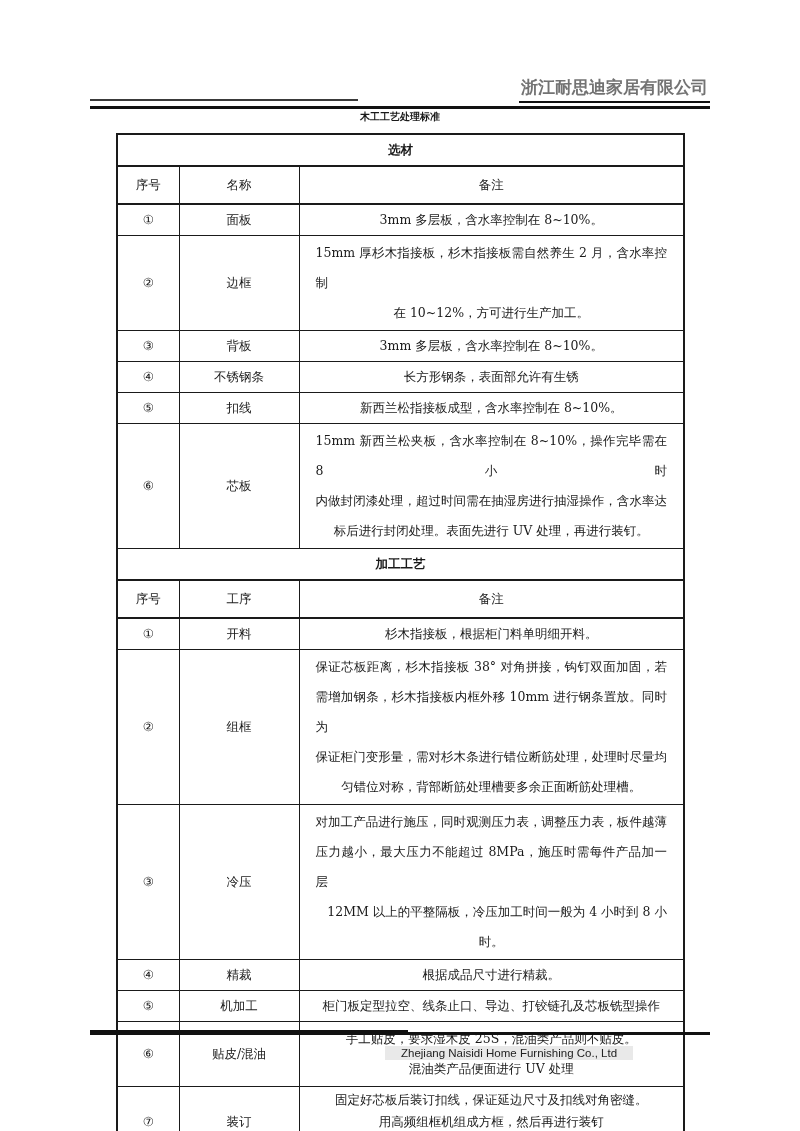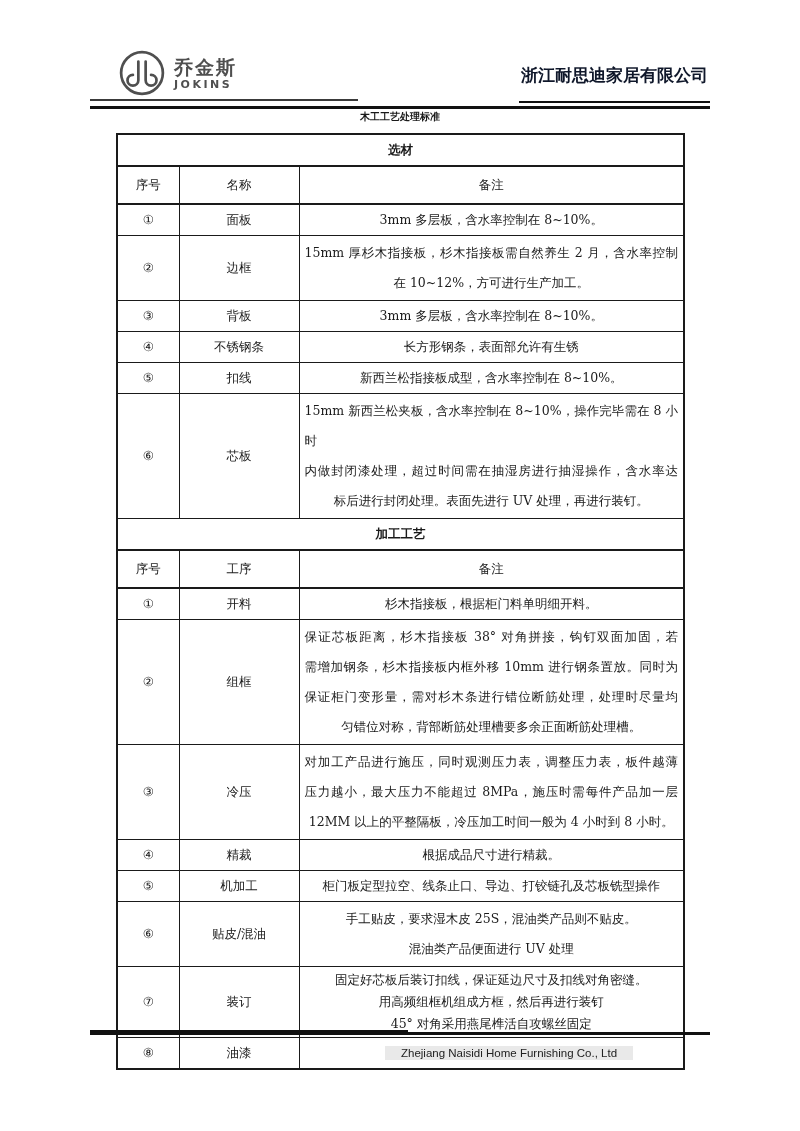--- a/index.html
+++ b/index.html
@@ -12,64 +12,53 @@
   
   .header { position:absolute; left:90px; top:45px; width:620px; height:64px; }
   .logo { position:absolute; left:28px; top:4px; display:flex; align-items:center; gap:8px; }
   .logo svg { display:block; }
   .logo-cn { font-family:"DejaVu Sans","Liberation Sans",sans-serif; font-weight:bold;
              font-size:19px; letter-spacing:2px; color:#4f4f4f; line-height:22px; }
   .logo-en { font-family:"DejaVu Sans","Liberation Sans",sans-serif; font-weight:bold;
              font-size:11px; letter-spacing:2.5px; color:#4f4f4f; line-height:13px; }
   .company { position:absolute; right:0; bottom:6px;
              font-family:"DejaVu Sans","Liberation Sans",sans-serif;
-             font-weight:bold; font-size:17px; color:#0f172a;
-             border-bottom:2.5px solid #111; padding:0 2px 14px 2px; }
+             font-weight:bold; font-size:17px; color:#737373;
+             border-bottom:2.5px solid #111; padding:0 2px 2px 2px; }
   .rule-left { position:absolute; left:0; bottom:8px; width:268px; height:2.5px; background:#3a3a3a; }
   .rule-main { position:absolute; left:0; bottom:0; width:620px; height:3px; background:#111; }
   
   .doc-title { position:absolute; left:90px; top:110px; width:620px;
                text-align:center; font-weight:bold; font-size:10px; }
   
   table.proc { position:absolute; left:116px; top:133px; width:567px;
                border-collapse:collapse; table-layout:fixed; border:2px solid #1a1a1a; }
   table.proc td { border:1px solid #1a1a1a; font-size:12.5px; text-align:center;
                   vertical-align:middle; padding:5px 5px; line-height:20px; }
   td.sec { font-weight:bold; font-size:13px; padding:3px; line-height:20px; }
   tr.colhead td { border-top-width:2px; border-bottom-width:2px; padding:8px 3px; }
   td.no { font-size:13px; }
-  td.note.multi { padding:2px 5px; }
+  td.note.multi { padding:2px 16px; }
   .ln { line-height:30px; }
   .tight .ln { line-height:22px; }
   .ln.j { text-align:justify; text-align-last:justify; }
   .ln.c, .ln.j.last { text-align:right; text-align-last:center; }
   
   .footer-rule-left { position:absolute; left:90px; top:1030px; width:318px; height:2px; background:#111; }
   .footer-rule-main { position:absolute; left:90px; top:1032px; width:620px; height:2.5px; background:#111; }
   .footer-text { position:absolute; left:385px; top:1046px;
                  font-family:"Liberation Sans","DejaVu Sans",sans-serif;
                  font-size:11.5px; color:#222; background:#e9e9e9; padding:1px 16px; }
 </style>
 </head>
 <body>
 
 <div class="page">
 
   <div class="header">
-    <div class="logo">
-      <svg width="48" height="48" viewBox="0 0 46 46">
-        <circle cx="23" cy="23" r="20" fill="none" stroke="#4f4f4f" stroke-width="2.6"></circle>
-        <path d="M19.5 12 V30 A5.2 5.2 0 1 1 14.3 24.8" fill="none" stroke="#4f4f4f" stroke-width="2.6" stroke-linecap="round"></path>
-        <path d="M26.5 12 V30 A5.2 5.2 0 1 0 31.7 24.8" fill="none" stroke="#4f4f4f" stroke-width="2.6" stroke-linecap="round"></path>
-      </svg>
-      <div>
-        <div class="logo-cn">乔金斯</div>
-        <div class="logo-en">JOKINS</div>
-      </div>
-    </div>
     <div class="company">浙江耐思迪家居有限公司</div>
     <div class="rule-left"></div>
     <div class="rule-main"></div>
   </div>
 
   <div class="doc-title">木工工艺处理标准</div>
 
   <table class="proc">
     <colgroup>
       <col style="width:62px">

